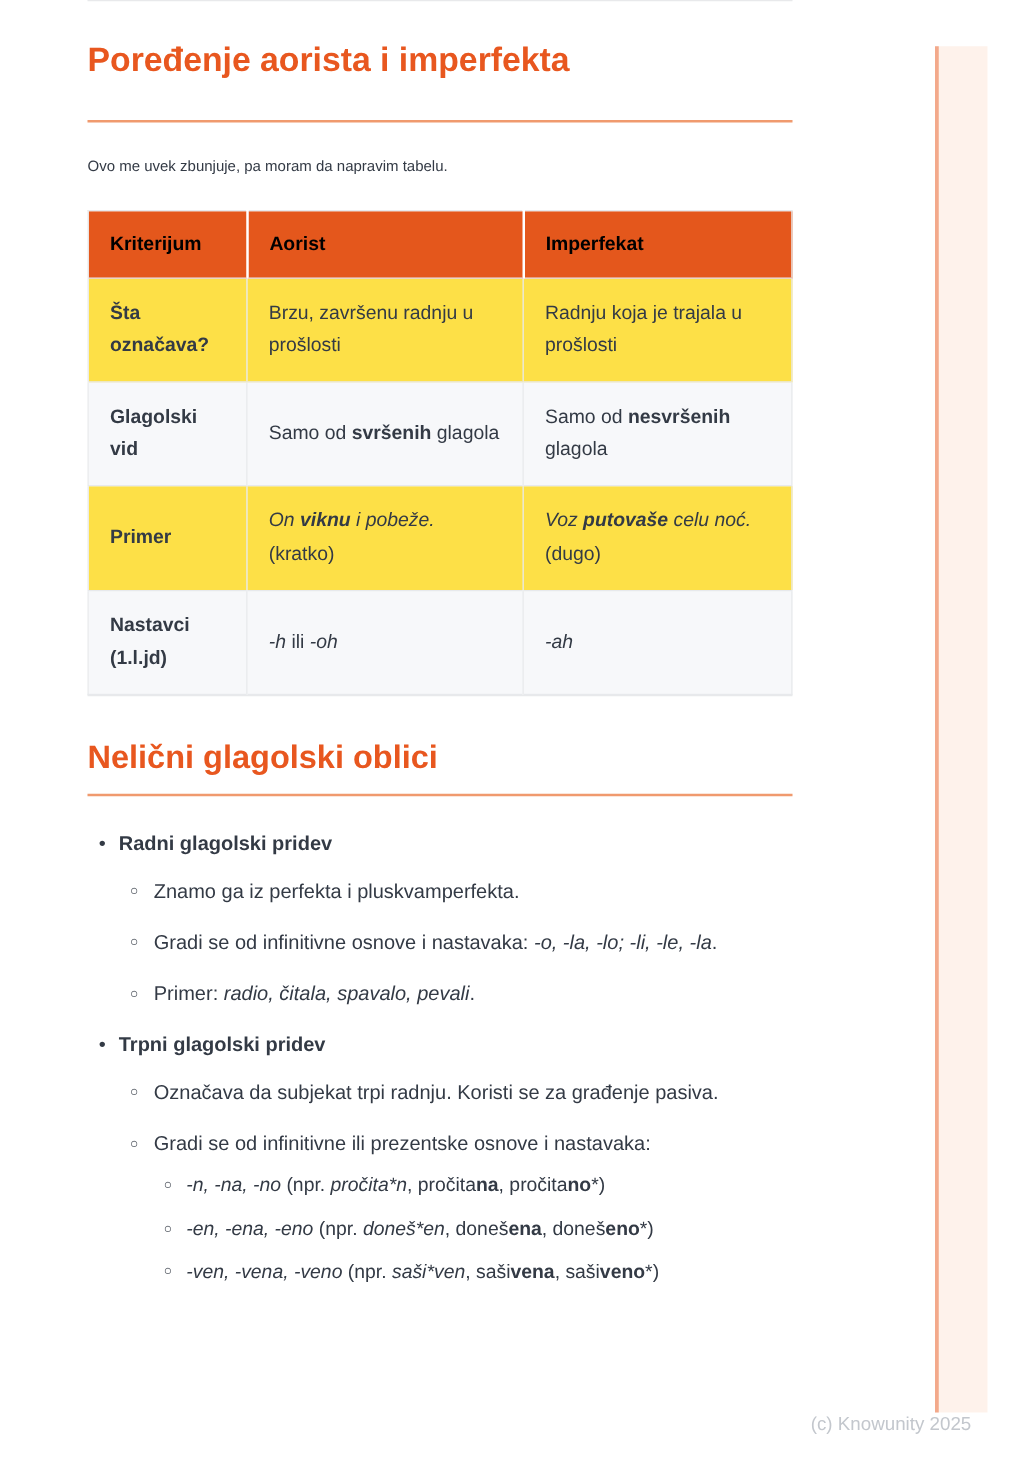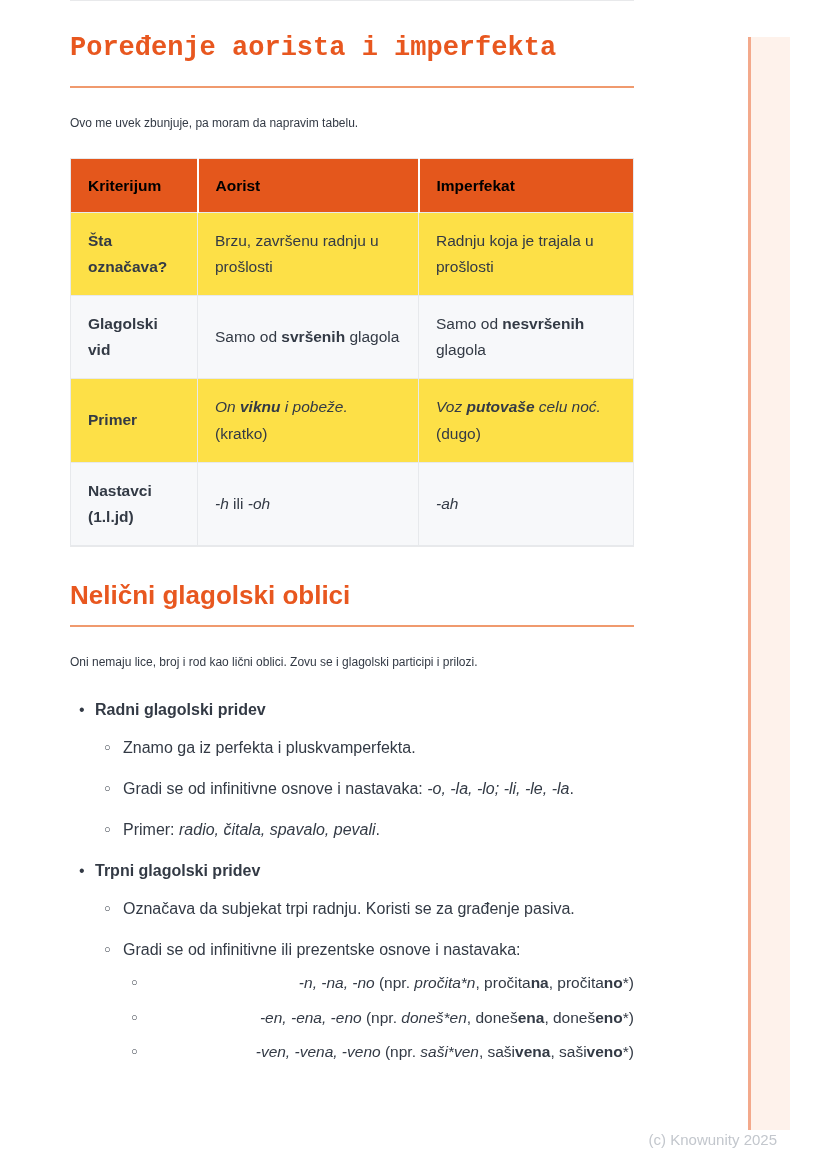--- a/index.html
+++ b/index.html
@@ -3,21 +3,21 @@
 <meta charset="utf-8">
 <style>
   html,body{margin:0;padding:0;background:#ffffff;}
   body{font-family:"Liberation Sans", sans-serif; color:#333a45;}
   .page{position:relative;width:828px;height:1171px;background:#ffffff;overflow:hidden;}
   .content{position:absolute;left:70px;top:0;width:564px;}
   hr.divider{border:none;border-top:1px solid #e8e9eb;margin:0;}
   .divider-top{margin-top:40px;}
   .divider-mid{margin-top:24px;}
   h1.sec-title{color:#e8571f;font-size:27px;line-height:1.3;font-weight:700;margin:30px 0 0;
-    padding-bottom:20px;border-bottom:2px solid #f09a6e;font-family:Liberation Mono, monospace;}
+    padding-bottom:30px;border-bottom:2px solid #f09a6e;}
   h2.sec-title{color:#e8571f;font-size:26px;line-height:1.3;font-weight:700;margin:32px 0 0;
     padding-bottom:13px;border-bottom:2px solid #f09a6e;}
   .para{font-size:12px;line-height:1.5;margin:26px 0 0;}
   .nowrap{white-space:nowrap;}
   table.cmp{margin-top:26px;width:563px;border-collapse:collapse;table-layout:fixed;
     border:1px solid #e7e9ec;font-size:15.5px;}
   table.cmp th{background:#e4571c;color:#000000;font-weight:600;text-align:left;
     padding:15px 17px;line-height:1.5;}
   table.cmp th.sep{border-right:2px solid #ffffff;}
   table.cmp td{padding:15px 17px;line-height:1.68;border-top:1px solid #e7e9ec;
@@ -27,21 +27,21 @@
   table.cmp td.rowlabel{font-weight:700;}
   .b{font-weight:700;}
   .i{font-style:italic;}
   ul.lvl1{list-style:none;margin:30px 0 0;padding:0 0 0 25px;font-size:16px;}
   ul.lvl1>li{position:relative;margin-bottom:20px;}
   ul.lvl1>li::before{content:"•";position:absolute;left:-16px;top:0;color:#333a45;font-size:16px;}
   ul.lvl2{list-style:none;margin:17px 0 0;padding:0 0 0 28px;font-weight:400;}
   ul.lvl2>li{position:relative;margin-bottom:17px;line-height:1.5;white-space:nowrap;}
   ul.lvl2>li::before{content:"○";position:absolute;left:-19px;top:3px;font-size:11px;color:#333a45;}
   ul.lvl3{list-style:none;margin:9px 0 0;padding:0 0 0 26px;font-size:15.5px;}
-  ul.lvl3>li{position:relative;margin-bottom:11px;line-height:1.5;white-space:nowrap;text-align:right;}
+  ul.lvl3>li{position:relative;margin-bottom:11px;line-height:1.5;white-space:nowrap;}
   ul.lvl3>li::before{content:"○";position:absolute;left:-18px;top:3px;font-size:11px;color:#333a45;}
   .footer{position:absolute;top:1100px;right:51px;font-size:15px;color:#c3c7cd;z-index:1;margin-top:31px;}
   .strip{position:absolute;left:748px;top:37px;width:39px;height:1093px;
     background:rgba(244,150,90,0.12);border-left:3px solid rgba(233,110,60,0.55);z-index:2;}
 </style>
 </head>
 <body>
 
 <div class="page">
 
@@ -87,21 +87,20 @@
             <td><span class="i">-h</span><span> ili </span><span class="i">-oh</span></td>
             <td><span class="i">-ah</span></td>
           </tr>
         </tbody>
     </table>
 
     <hr class="divider divider-mid">
 
     <h2 class="sec-title">Nelični glagolski oblici</h2>
 
-    <p class="para nowrap">Oni nemaju lice, broj i rod kao lični oblici. Zovu se i glagolski participi i prilozi.</p>
 
     <ul class="lvl1">
         <li><span class="b">Radni glagolski pridev</span><ul class="lvl2">
             <li><span>Znamo ga iz perfekta i pluskvamperfekta.</span></li>
             <li><span>Gradi se od infinitivne osnove i nastavaka: </span><span class="i">-o, -la, -lo; -li, -le, -la</span><span>.</span></li>
             <li><span>Primer: </span><span class="i">radio, čitala, spavalo, pevali</span><span>.</span></li>
           </ul></li>
         <li><span class="b">Trpni glagolski pridev</span><ul class="lvl2">
             <li><span>Označava da subjekat trpi radnju. Koristi se za građenje pasiva.</span></li>
             <li><span>Gradi se od infinitivne ili prezentske osnove i nastavaka:</span><ul class="lvl3">

